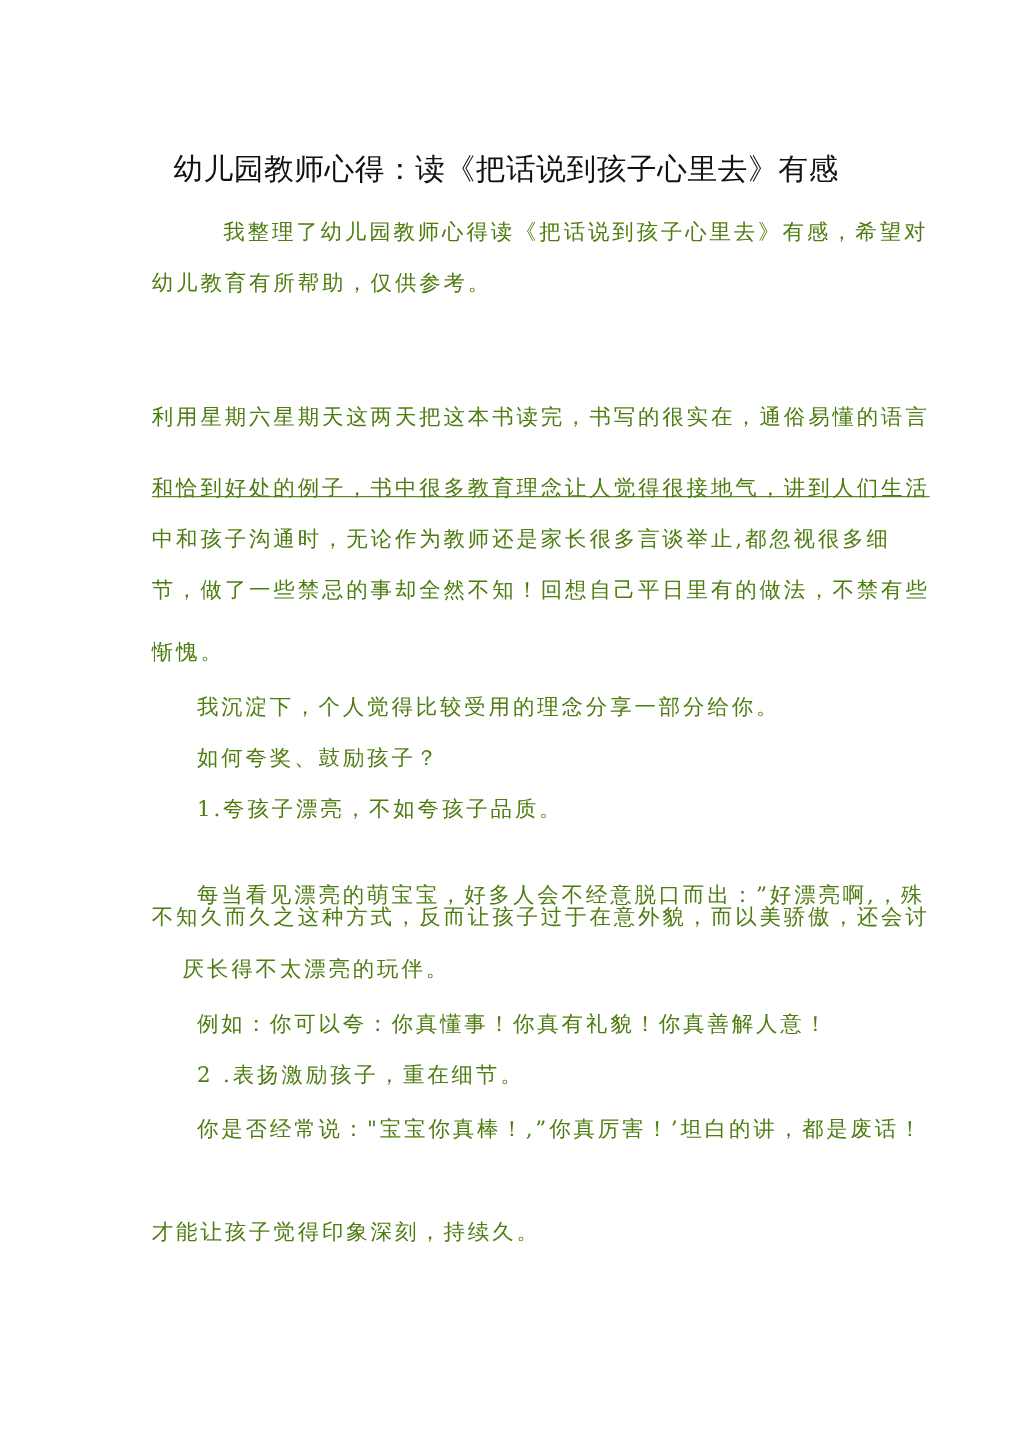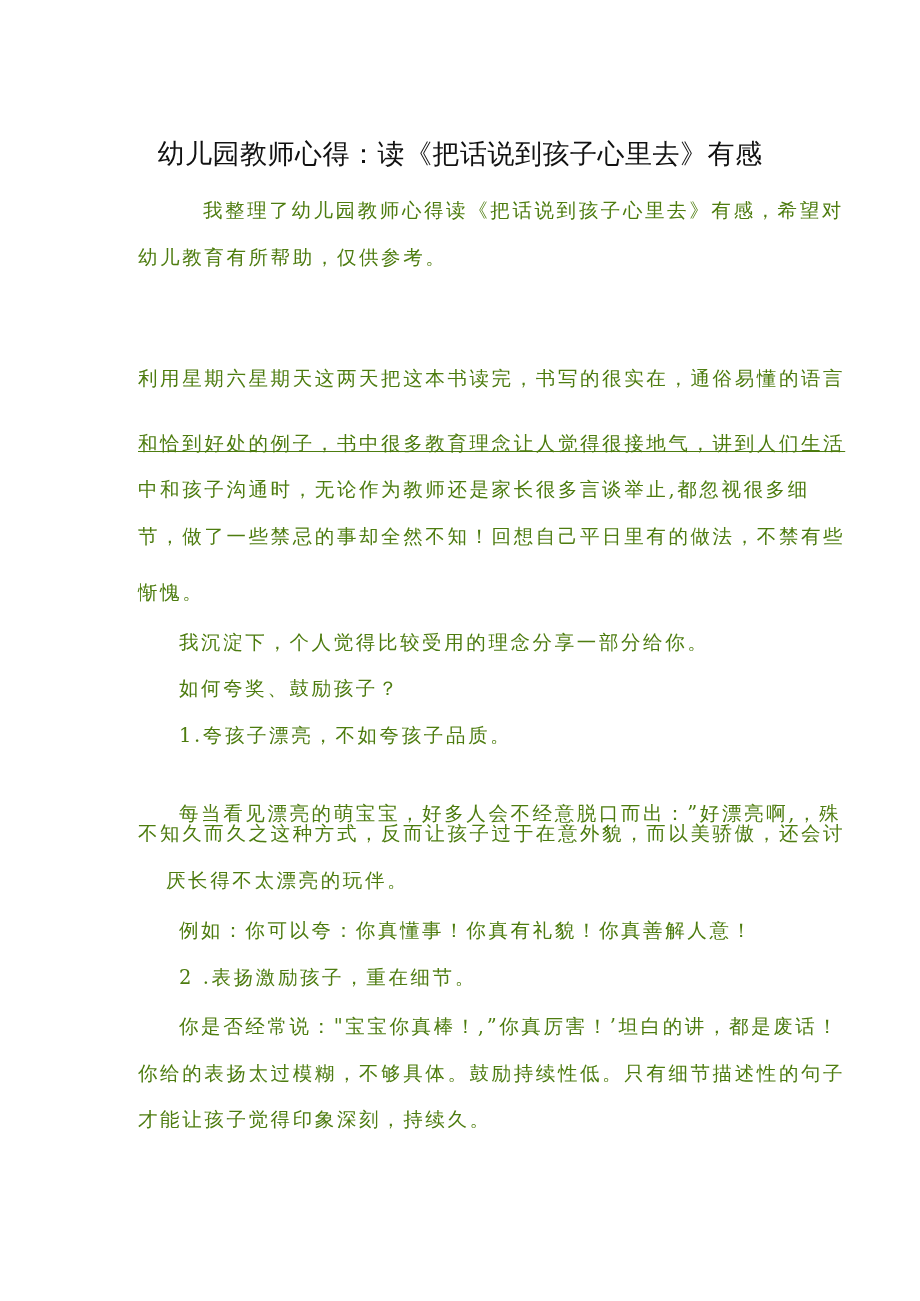--- a/index.html
+++ b/index.html
@@ -61,15 +61,14 @@
   <div class="line" style="top: 581px;">惭愧。</div>
   <div class="line indent1" style="top: 631px;">我沉淀下，个人觉得比较受用的理念分享一部分给你。</div>
   <div class="line indent1" style="top: 677px;">如何夸奖、鼓励孩子？</div>
   <div class="line indent1" style="top: 724px;">1.夸孩子漂亮，不如夸孩子品质。</div>
   <div class="line indent1" style="top: 776px; margin-top: 26px;">每当看见漂亮的萌宝宝，好多人会不经意脱口而出：”好漂亮啊,，殊</div>
   <div class="line" style="top: 822px;">不知久而久之这种方式，反而让孩子过于在意外貌，而以美骄傲，还会讨</div>
   <div class="line" style="top: 869px; margin-left: 28px;">厌长得不太漂亮的玩伴。</div>
   <div class="line indent1" style="top: 919px;">例如：你可以夸：你真懂事！你真有礼貌！你真善解人意！</div>
   <div class="line indent1" style="top: 966px;">2 .表扬激励孩子，重在细节。</div>
   <div class="line indent1" style="top: 1015px;">你是否经常说："宝宝你真棒！,”你真厉害！’坦白的讲，都是废话！</div>
-  <div class="line" style="top: 1062px;">你给的表扬太过模糊，不够具体。鼓励持续性低。只有细节描述性的句子</div>
   <div class="line" style="top: 1108px;">才能让孩子觉得印象深刻，持续久。</div>
 </div>
 
 </body></html>

